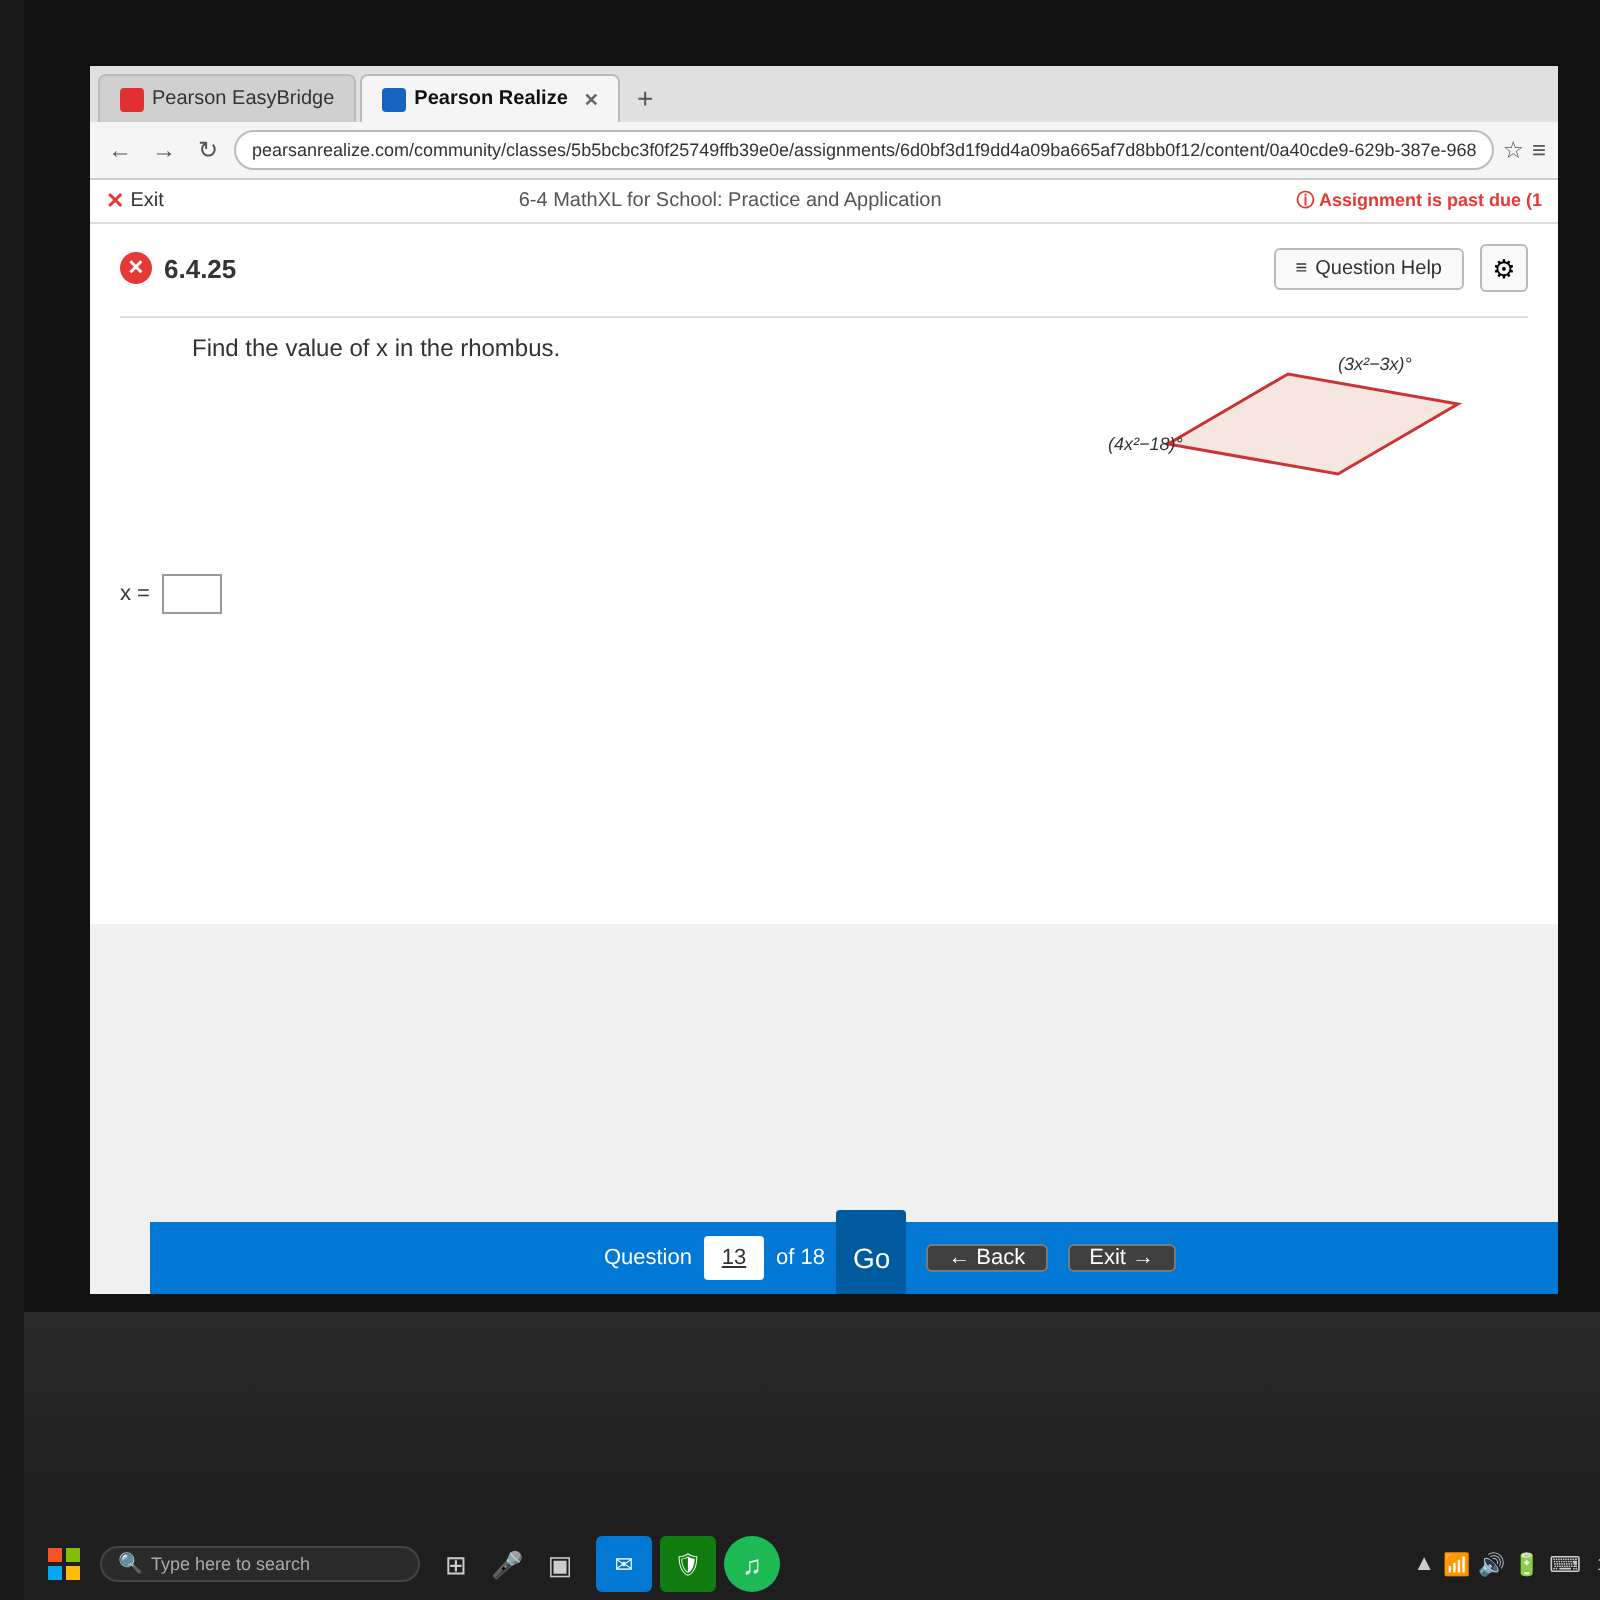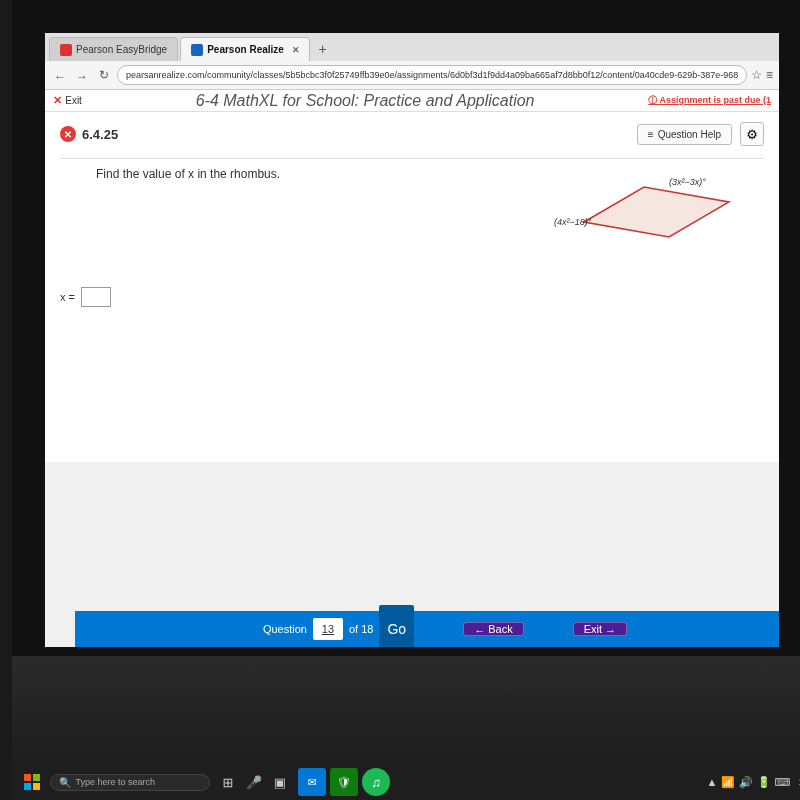--- a/index.html
+++ b/index.html
@@ -165,30 +165,28 @@
       cursor: pointer;
     }
 
     .exit-x {
       color: #e53935;
       font-size: 11px;
       font-weight: bold;
     }
 
     .breadcrumb-text {
-      font-size: 16px;
+      font-size: 10px;
       color: #555;
-      font-style: italic;
     }
 
     .assignment-alert {
       font-size: 9px;
       color: #e53935;
       font-weight: bold;
-      text-decoration: underline;
     }
 
     
     .main-content {
       background: #fff;
       padding: 10px 15px;
       min-height: 350px;
     }
 
     
@@ -346,27 +344,26 @@
       border-radius: 2px;
       font-size: 14px;
       cursor: pointer;
     }
 
     .back-btn, .next-btn {
       display: flex;
       align-items: center;
       gap: 3px;
       padding: 0 10px;
-      background: #4c1d95;
+      background: #404040;
       color: white;
       border: 1px solid rgba(255,255,255,0.3);
       border-radius: 3px;
       font-size: 11px;
       cursor: pointer;
-      margin-left: 39px;
     }
 
     
     .taskbar {
       position: absolute;
       bottom: 0;
       left: 0;
       width: 800px;
       height: 36px;
       background: #1e1e1e;

